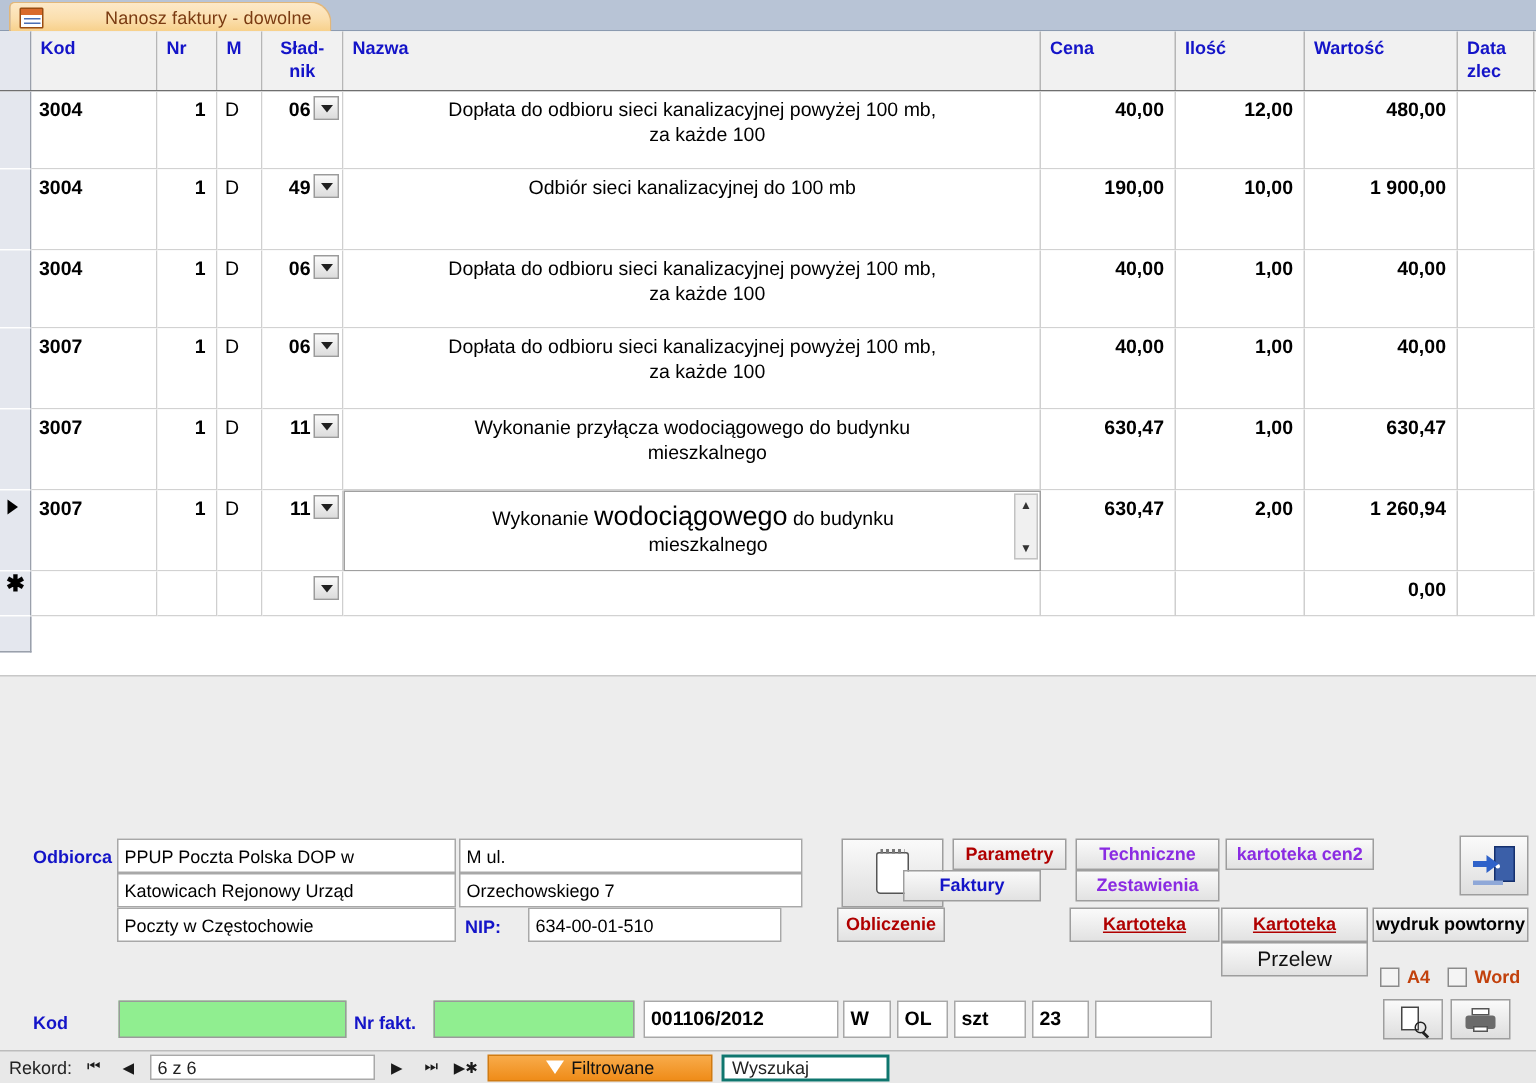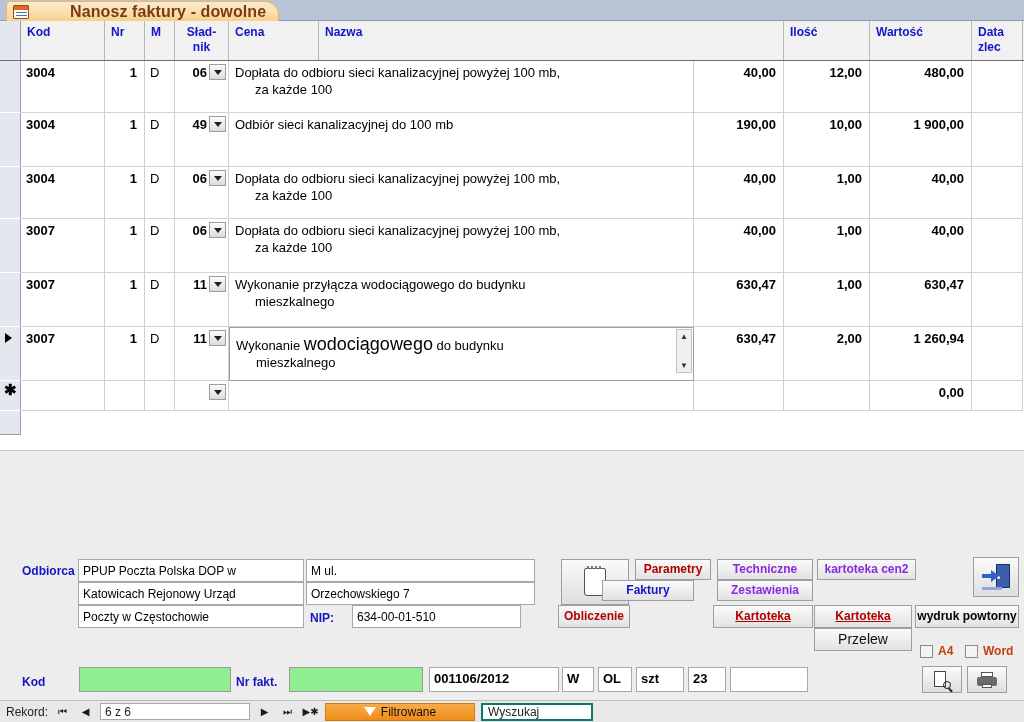--- a/index.html
+++ b/index.html
@@ -20,21 +20,21 @@
   }
   .tab {
     position: absolute; left: 6px; top: 1px; height: 20px;
     display: flex; align-items: center; gap: 5px;
     padding: 0 12px 0 6px;
     background: linear-gradient(to bottom, #fde9c8 0%, #fbdfae 55%, #f7d08a 100%);
     border: 1px solid #e2b77a; border-bottom: none;
     border-radius: 4px 14px 0 0;
   }
   .tab-label {
-    font-size: 16px; font-weight: bold; color: #7a3b12;
+    font-size: 12px; font-weight: normal; color: #7a3b12;
     white-space: nowrap; letter-spacing: .1px; padding-left: 36px;
   }
   .tab-icon {
     width: 16px; height: 14px; flex: 0 0 auto;
     background: #ffffff;
     border: 1px solid #9a4d12;
     border-radius: 1px;
     position: relative; overflow: hidden;
   }
   .tab-icon::before {
@@ -103,21 +103,21 @@
     border-bottom: 1px solid #d2d2d2;
     font-size: 13px; color: #000000;
     padding: 3px 5px 0 5px;
     line-height: 17px;
     overflow: hidden;
     position: relative;
     background: #ffffff;
   }
   .cell.num { text-align: right; font-weight: bold; padding-right: 7px; }
   .cell.bold { font-weight: bold; }
-  .cell.name { padding-left: 6px; }
+  .cell.name { padding-left: 6px; text-align: center; }
   .cell.name .l2 { display: block; padding-left: 20px; }
   .combo-btn {
     position: absolute; right: 2px; top: 3px;
     width: 17px; height: 16px;
     background: linear-gradient(to bottom,#fbfbfb,#dcdcdc);
     border: 1px solid #9b9b9b;
     display: flex; align-items: center; justify-content: center;
   }
   .combo-btn i {
     width: 0; height: 0;
@@ -296,22 +296,22 @@
   <div class="sheet">
     <div class="hdr">
       <div class="sel-col"></div>
       <div class="hcell" style="width:84px">Kod</div>
       <div class="hcell" style="width:40px">Nr</div>
       <div class="hcell" style="width:30px">M</div>
       <div class="hcell ctr" style="width:54px">
         <span>Sład-</span><br>
         <span>nik</span>
       </div>
+      <div class="hcell" style="width:465px">Nazwa</div>
       <div class="hcell" style="width:90px">Cena</div>
-      <div class="hcell" style="width:465px">Nazwa</div>
       <div class="hcell" style="width:86px">Ilość</div>
       <div class="hcell" style="width:102px">Wartość</div>
       <div class="hcell" style="width:51px">
         <span>Data</span><br>
         <span>zlec</span>
       </div>
     </div>
 
     <div class="rows">
 

